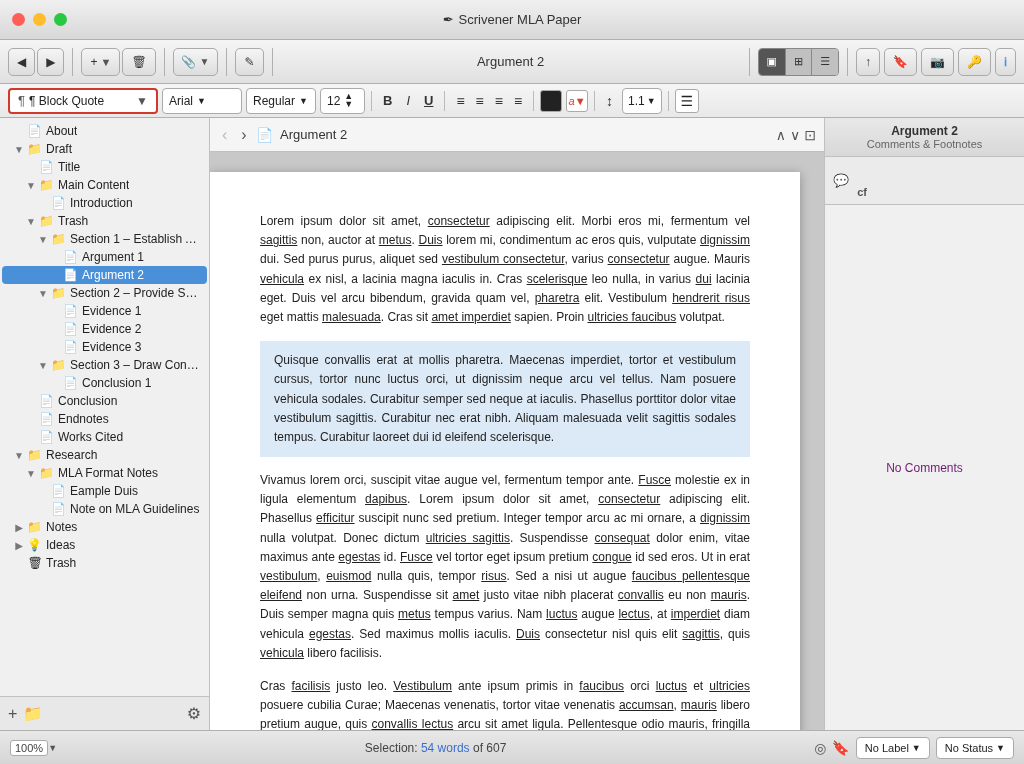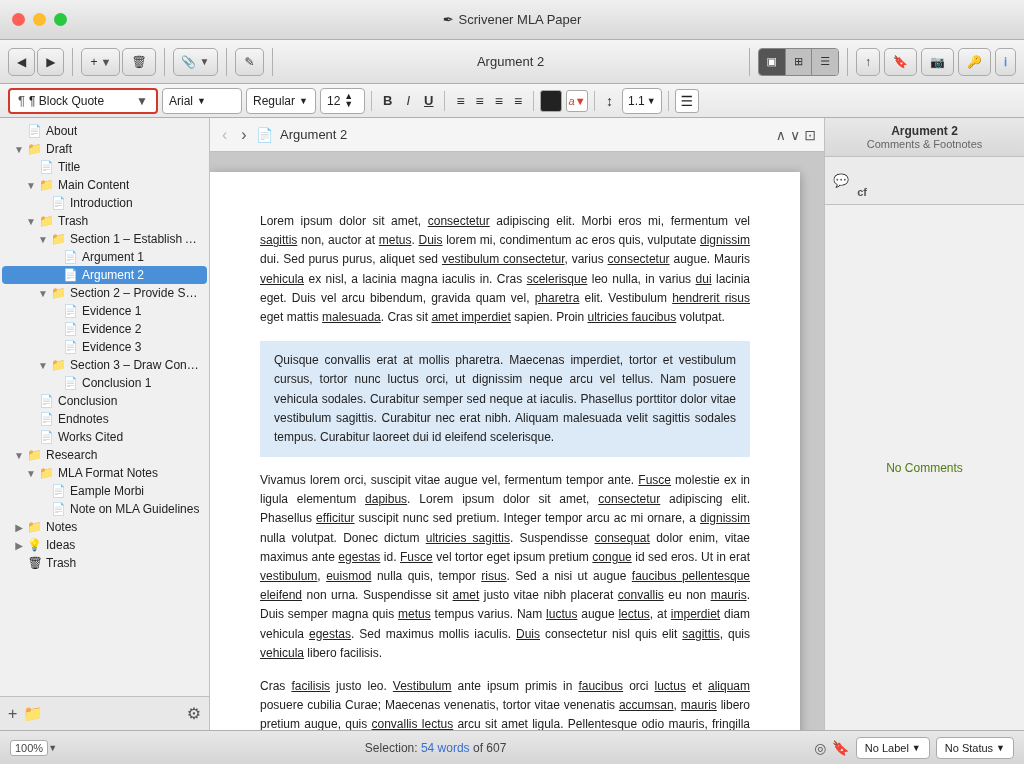--- a/index.html
+++ b/index.html
@@ -311,21 +311,21 @@
     .inspector-subtitle {
       font-size: 11px;
       color: #666;
       text-align: center;
     }
     .no-comments {
       flex: 1;
       display: flex;
       align-items: center;
       justify-content: center;
-      color: #4d7c0f;
+      color: #701a75;
       font-size: 12px;
       text-align: right;
     }
     .inspector-toolbar {
       display: flex;
       align-items: center;
       gap: 4px;
       padding: 4px 6px;
       border-bottom: 1px solid #c0c0c0;
       background: #ebebeb;
@@ -618,21 +618,21 @@
 
       <div class="tree-item indent-2">
         <span class="tree-toggle">▼</span>
         <span class="tree-icon">📁</span>
         <span class="tree-label">MLA Format Notes</span>
       </div>
 
       <div class="tree-item indent-3">
         <span class="tree-toggle"></span>
         <span class="tree-icon">📄</span>
-        <span class="tree-label">Eample Morbi</span>
+        <span class="tree-label">Eample Duis</span>
       </div>
 
       <div class="tree-item indent-3">
         <span class="tree-toggle"></span>
         <span class="tree-icon">📄</span>
         <span class="tree-label">Note on MLA Guidelines</span>
       </div>
 
       <div class="tree-item indent-1">
         <span class="tree-toggle">▶</span>
@@ -704,21 +704,21 @@
             nulla volutpat. Donec dictum <span class="underline">ultricies sagittis</span>. Suspendisse <span class="underline">consequat</span> dolor enim, vitae
             maximus ante <span class="underline">egestas</span> id. <span class="underline">Fusce</span> vel tortor eget ipsum pretium <span class="underline">congue</span> id sed eros. Ut in erat
             <span class="underline">vestibulum</span>, <span class="underline">euismod</span> nulla quis, tempor <span class="underline">risus</span>. Sed a nisi ut augue <span class="underline">faucibus pellentesque</span>
             <span class="underline">eleifend</span> non urna. Suspendisse sit <span class="underline">amet</span> justo vitae nibh placerat <span class="underline">convallis</span> eu non <span class="underline">mauris</span>.
             Duis semper magna quis <span class="underline">metus</span> tempus varius. Nam <span class="underline">luctus</span> augue <span class="underline">lectus</span>, at <span class="underline">imperdiet</span> diam
             vehicula <span class="underline">egestas</span>. Sed maximus mollis iaculis. <span class="underline">Duis</span> consectetur nisl quis elit <span class="underline">sagittis</span>, quis
             <span class="underline">vehicula</span> libero facilisis.
           </p>
 
           <p>
-            Cras <span class="underline">facilisis</span> justo leo. <span class="underline">Vestibulum</span> ante ipsum primis in <span class="underline">faucibus</span> orci <span class="underline">luctus</span> et <span class="underline">aliquam</span>
+            Cras <span class="underline">facilisis</span> justo leo. <span class="underline">Vestibulum</span> ante ipsum primis in <span class="underline">faucibus</span> orci <span class="underline">luctus</span> et <span class="underline">ultricies</span>
             posuere cubilia Curae; Maecenas venenatis, tortor vitae venenatis <span class="underline">accumsan</span>, <span class="underline">mauris</span> libero
             pretium augue, quis <span class="underline">convallis lectus</span> arcu sit amet ligula. Pellentesque odio mauris, fringilla
             vel leo , placerat porta tellus. Nam vitae enim varius, aliquam purus quis,
              . Aenean at  ante, id  augue. Suspendisse vel
             ,  rhoncus . Sed  sem sit amet interdum
             . Aenean est lorem, porttitor id rhoncus in, hendrerit nec felis. Morbi  neque,
             dapibus ac finibus rutrum,  nec lectus. Vestibulum mauris diam, auctor nec cursus
             ultricies, scelerisque non massa. Donec vel tortor laoreet,  risus et, 
             enim. Suspendisse lacinia auctor ante, ac  nulla cursus eget. Maecenas ,
             lacus nec vulputate placerat,  sapien  lorem, at  nisi et . Nunc

